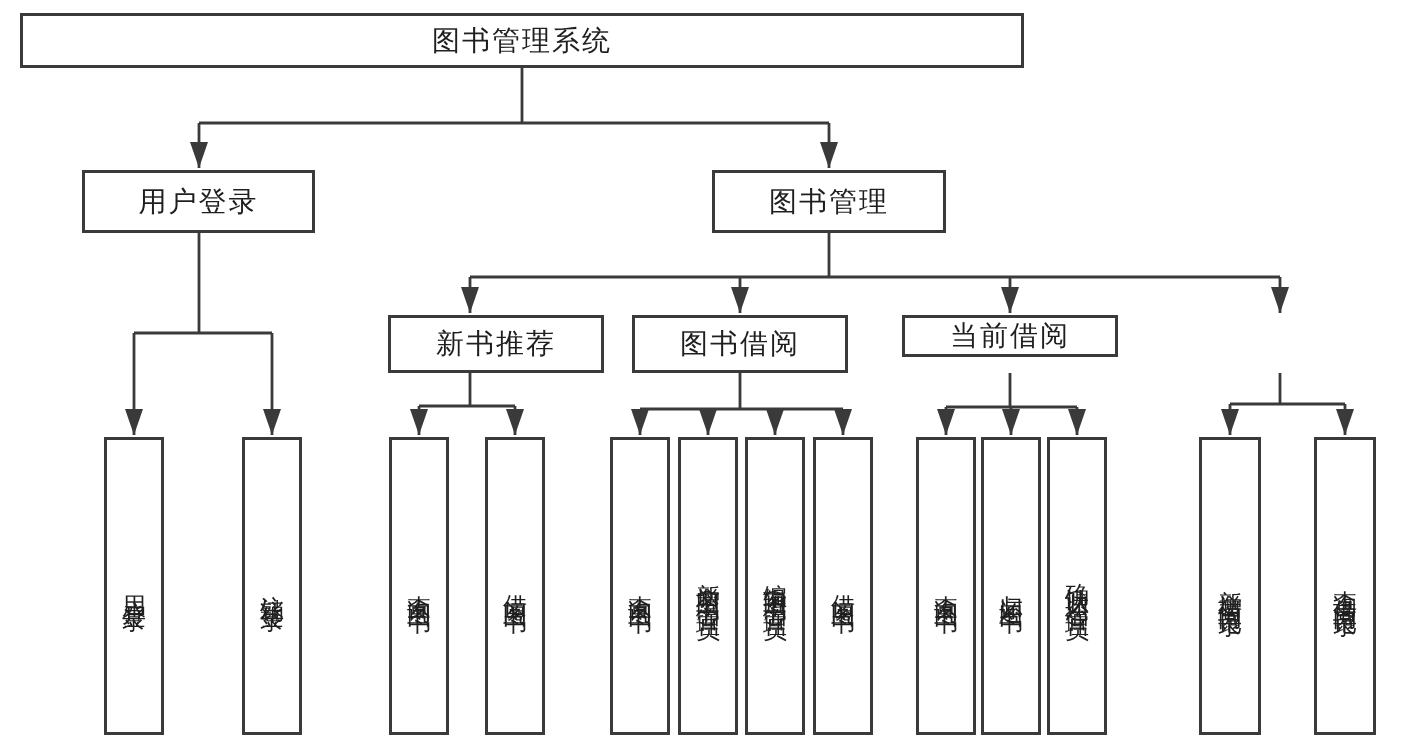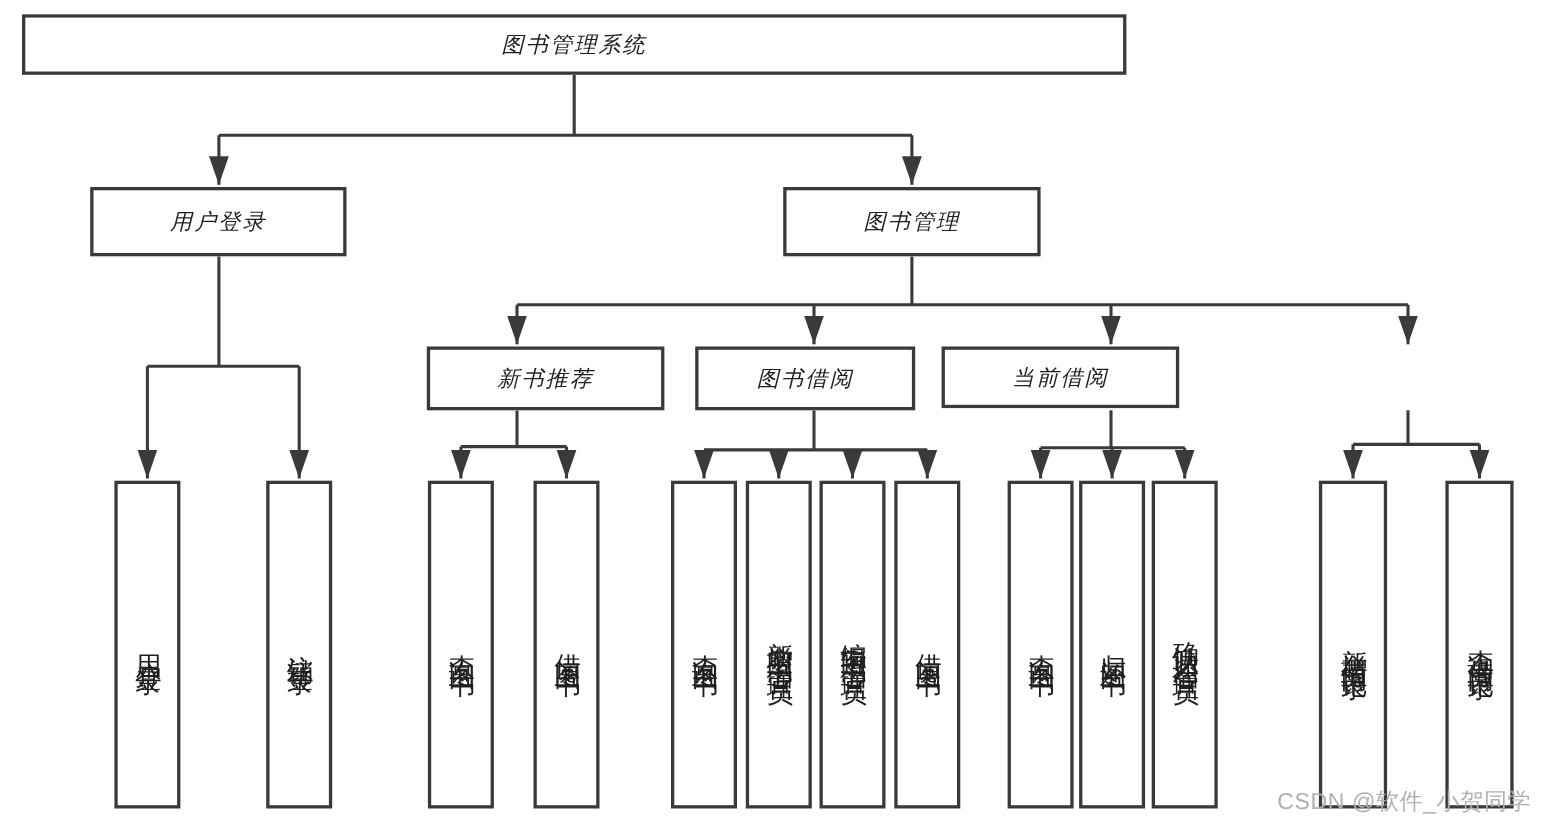--- a/index.html
+++ b/index.html
@@ -28,21 +28,21 @@
     position: absolute;
     box-sizing: border-box;
     border: 3px solid var(--line, #3a3a3a);
     background: var(--background, #fff);
     color: var(--text, #1f1f1f);
     display: flex;
     align-items: center;
     justify-content: center;
     text-align: center;
   }
-  .h-node { font-size: 20px; letter-spacing: 2px; white-space: nowrap; font-style: italic; }
+  .h-node { font-size: 28px; letter-spacing: 2px; white-space: nowrap; }
   .v-node {
     writing-mode: vertical-rl;
     text-orientation: mixed;
     font-size: 24px;
     letter-spacing: 5px;
     line-height: 1;
   }
   .watermark {
     position: absolute;
     right: 13px;
@@ -120,36 +120,35 @@
       <path d="M1345,404 V435" marker-end="url(#arrow)"></path>
     </g>
   </svg>
 
   <div class="node h-node" style="left:20px; top:13px; width:1004px; height:55px;">图书管理系统</div>
 
   <div class="node h-node" style="left:82px; top:170px; width:233px; height:63px;">用户登录</div>
   <div class="node h-node" style="left:712px; top:170px; width:234px; height:63px;">图书管理</div>
 
   <div class="node h-node" style="left:362px; top:315px; width:216px; height:58px;margin-left:26px;">新书推荐</div>
-  <div class="node h-node" style="left:632px; top:315px; width:200px; height:58px;">图书借阅</div>
-  <div class="node h-node" style="left:856px; top:315px; width:216px; height:56px;">当前借阅</div>
+  <div class="node h-node" style="left:632px; top:315px; width:216px; height:58px;">图书借阅</div>
+  <div class="node h-node" style="left:902px; top:315px; width:216px; height:42px;">当前借阅</div>
 
   <div class="node v-node" style="left:104px; top:437px; width:60px; height:298px;">用户登录</div>
   <div class="node v-node" style="left:242px; top:437px; width:60px; height:298px;">注销登录</div>
 
   <div class="node v-node" style="left:389px; top:437px; width:60px; height:298px;">查询图书</div>
   <div class="node v-node" style="left:485px; top:437px; width:60px; height:298px;">借阅图书</div>
 
   <div class="node v-node" style="left:610px; top:437px; width:60px; height:298px;">查询图书</div>
   <div class="node v-node" style="left:678px; top:437px; width:60px; height:298px;">新增图书（管理员）</div>
   <div class="node v-node" style="left:745px; top:437px; width:60px; height:298px;">编辑图书（管理员）</div>
   <div class="node v-node" style="left:813px; top:437px; width:60px; height:298px;">借阅图书</div>
 
   <div class="node v-node" style="left:916px; top:437px; width:60px; height:298px;">查询图书</div>
   <div class="node v-node" style="left:981px; top:437px; width:60px; height:298px;">归还图书</div>
   <div class="node v-node" style="left:1047px; top:437px; width:60px; height:298px;">确认归还（管理员）</div>
 
   <div class="node v-node" style="left:1199px; top:437px; width:62px; height:298px;">新增借阅记录</div>
   <div class="node v-node" style="left:1314px; top:437px; width:62px; height:298px;">查询借阅记录</div>
 
-  <div class="watermark">CSDN @软件_小贺同学</div>
 
 </div>
 
 </body></html>

